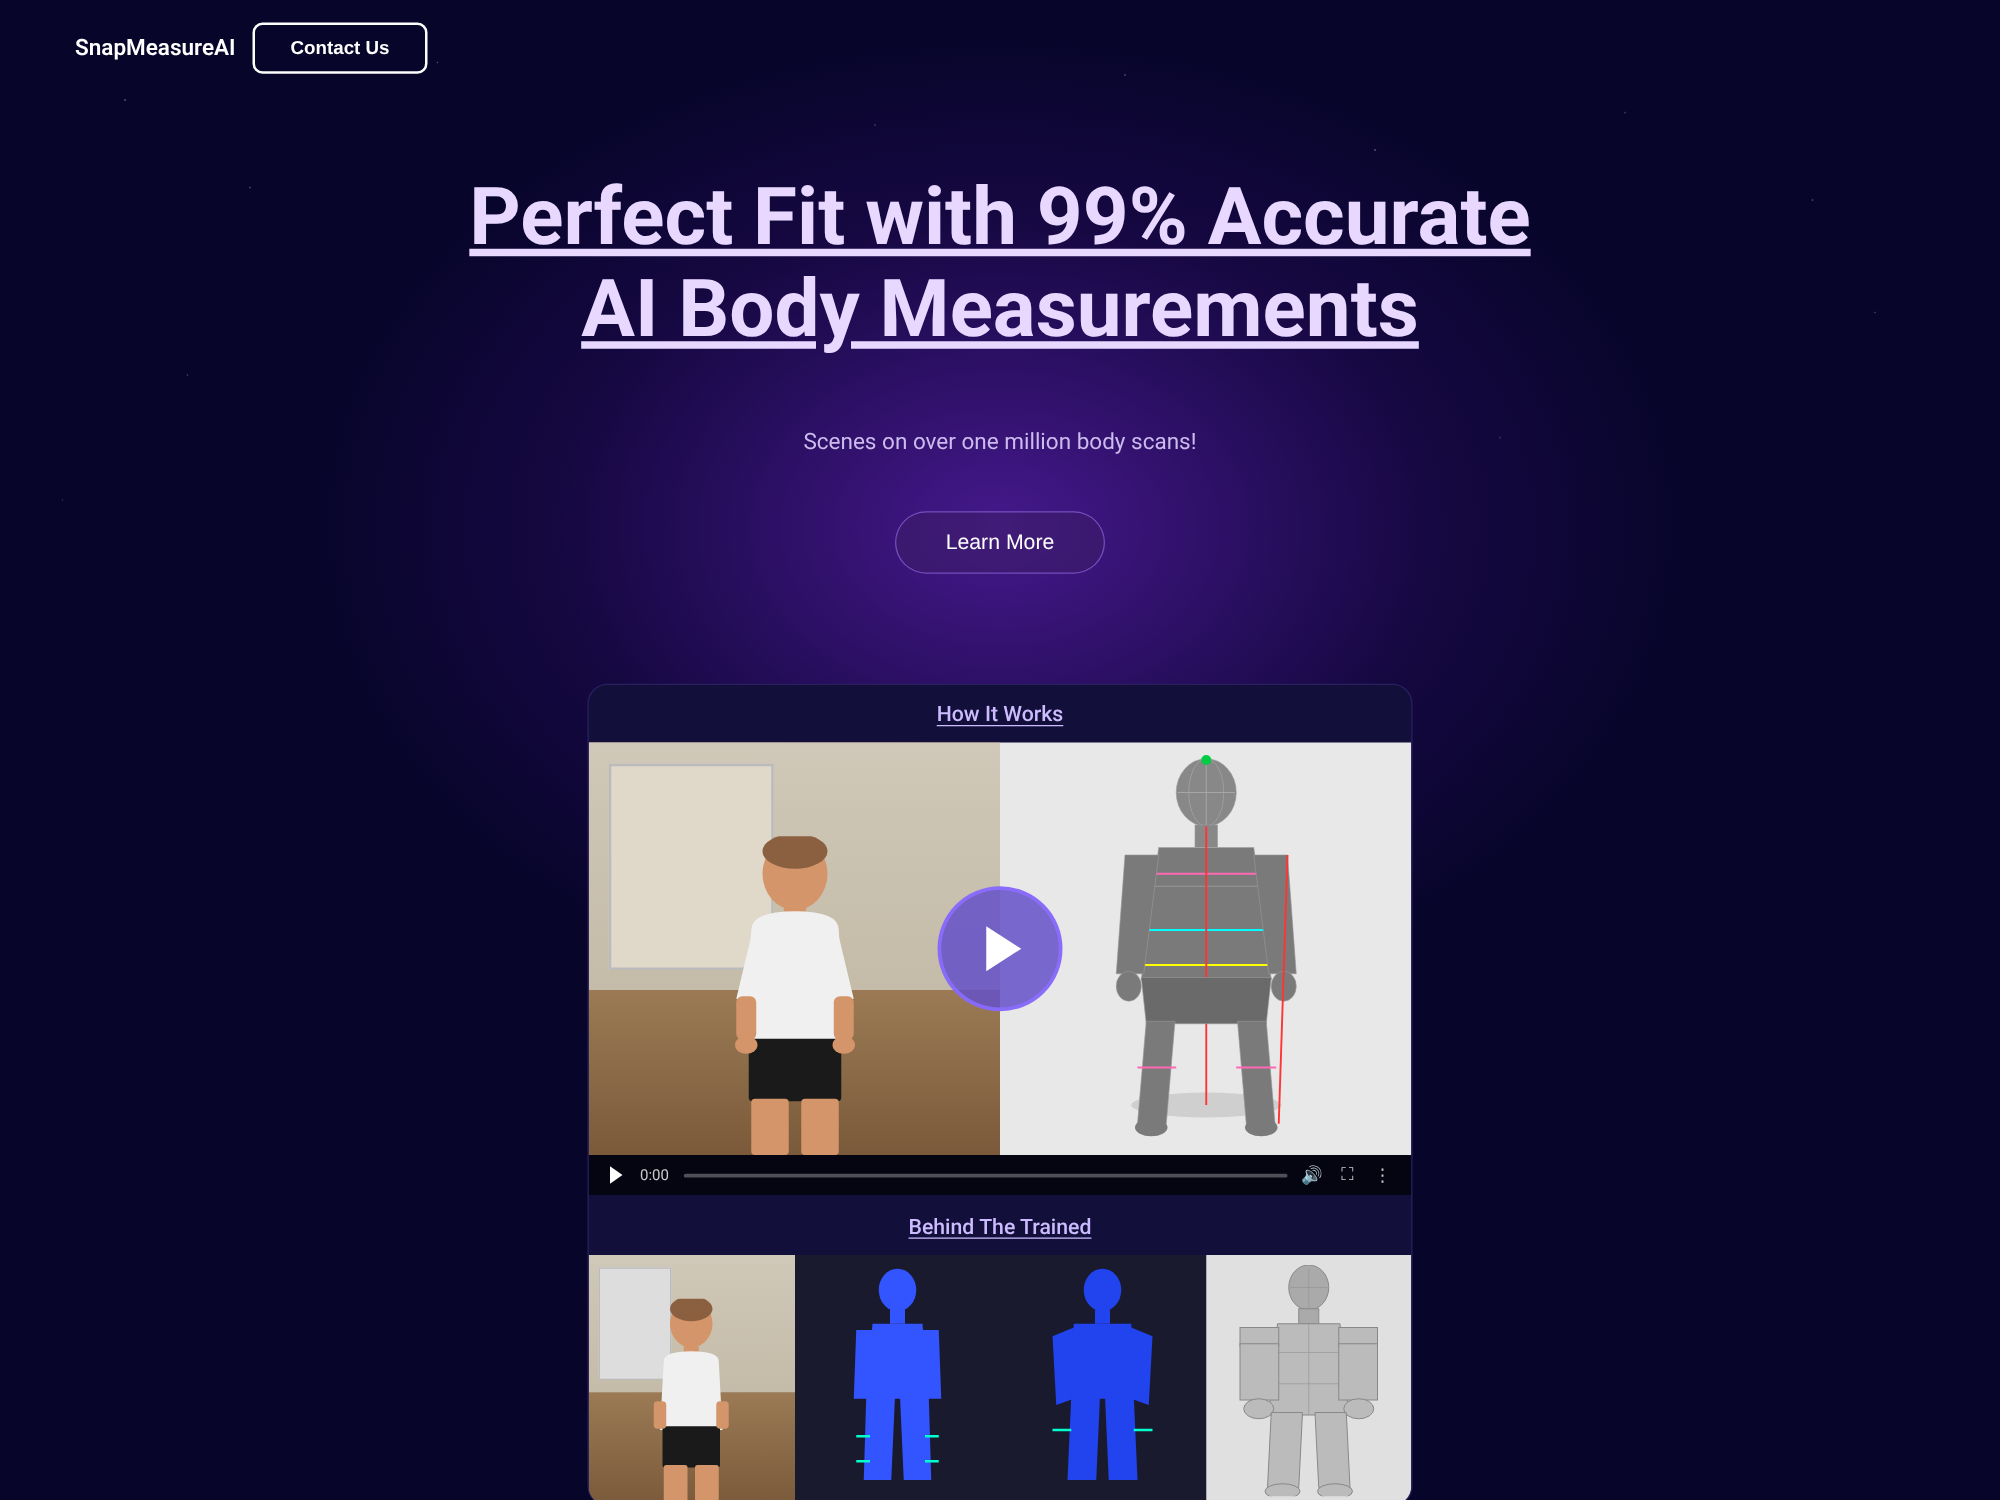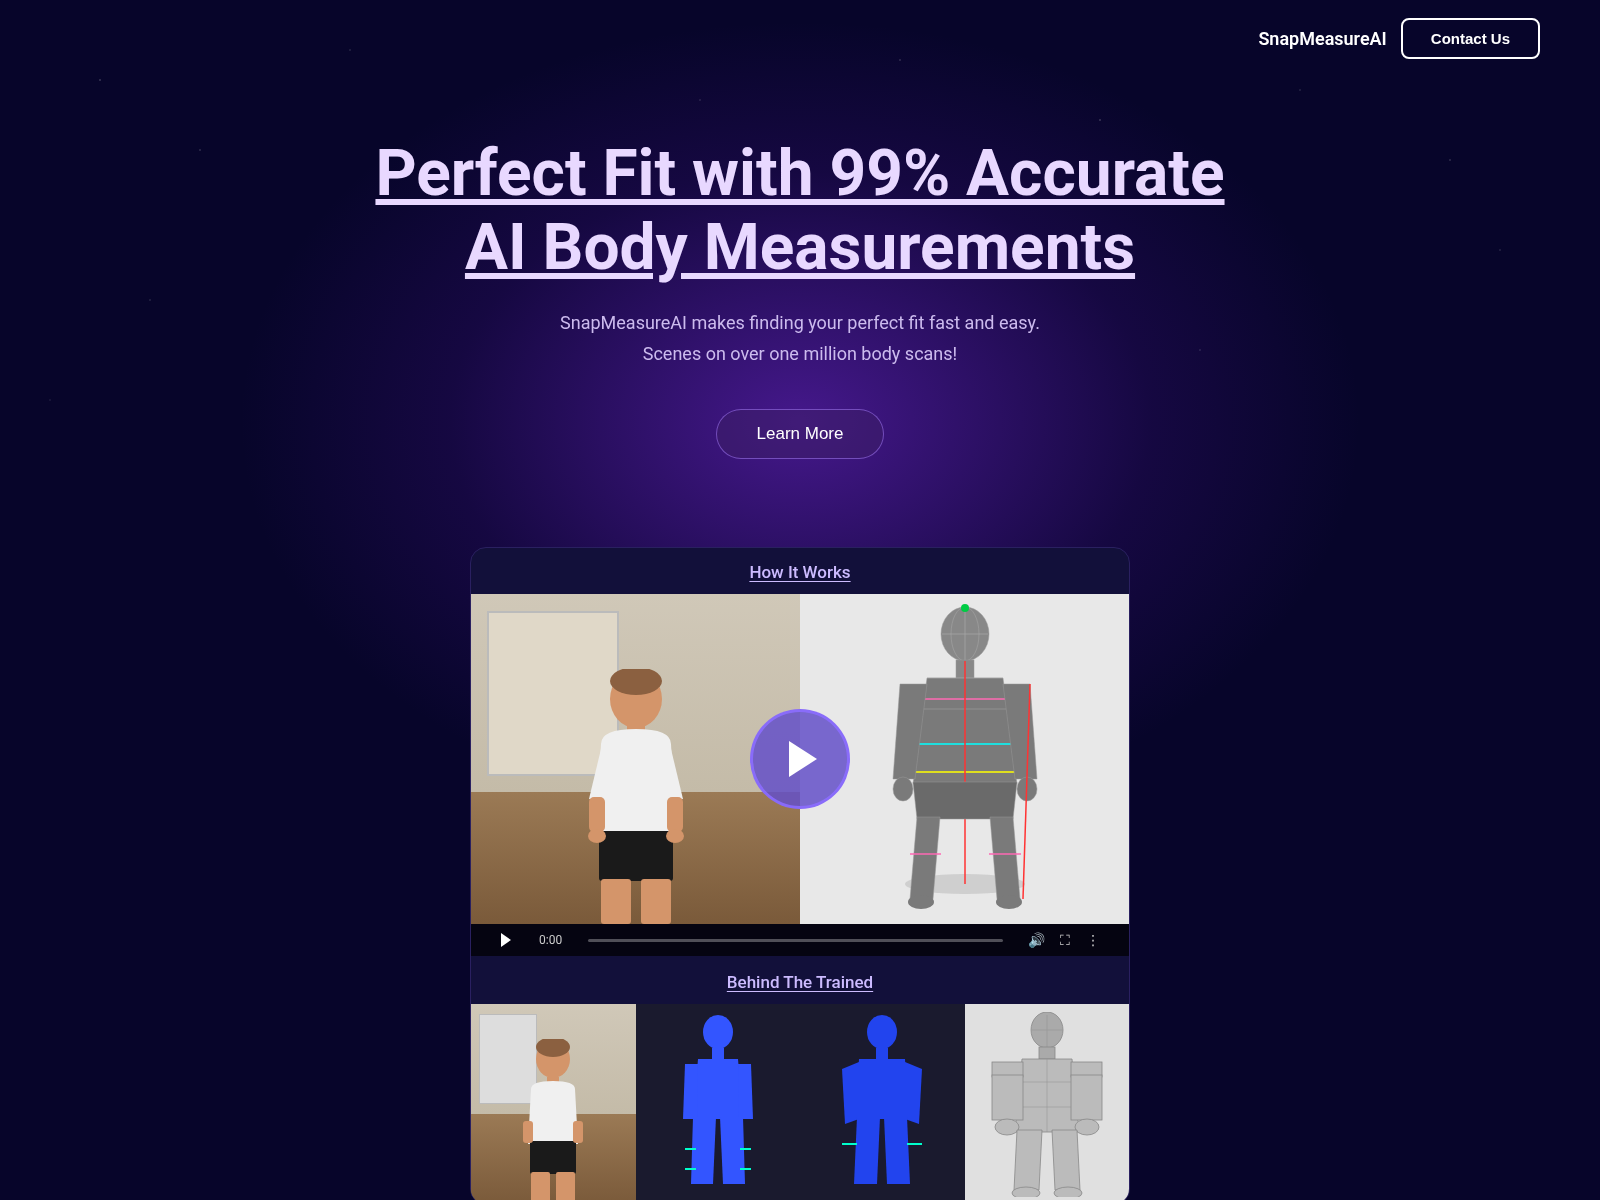--- a/index.html
+++ b/index.html
@@ -46,21 +46,21 @@
       pointer-events: none;
       z-index: 0;
     }
 
     
     nav {
       position: relative;
       z-index: 10;
       display: flex;
       align-items: center;
-      justify-content: flex-end;
+      justify-content: flex-start;
       padding: 18px 60px;
       width: 100%;
     }
 
     .nav-logo {
       font-size: 18px;
       font-weight: 600;
       color: #ffffff;
     }
 
@@ -241,24 +241,24 @@
       height: 0;
       border-left: 28px solid white;
       border-top: 18px solid transparent;
       border-bottom: 18px solid transparent;
       margin-left: 6px;
     }
 
     
     .video-controls {
       background: rgba(0,0,0,0.7);
-      padding: 8px 28px;
-      display: flex;
-      align-items: center;
-      gap: 26px;
+      padding: 8px 15px;
+      display: flex;
+      align-items: center;
+      gap: 12px;
       font-size: 12px;
       color: #fff;
     }
 
     .control-play-btn {
       width: 14px;
       height: 14px;
       display: flex;
       align-items: center;
       justify-content: center;
@@ -368,21 +368,21 @@
   <span class="nav-logo">SnapMeasureAI</span>
 
 
   <button class="nav-cta">Contact Us</button>
 </nav>
 
 <section class="hero">
   <h1 class="hero-title">Perfect Fit with 99% Accurate AI Body Measurements</h1>
 
   <p class="hero-subtitle">
-    <span>SnapMeasureAI makes finding your perfect fit fast and easy.</span><br>
+    <br>
     <span>Scenes on over one million body scans!</span>
   </p>
 
   <div class="hero-buttons">
     <button class="btn-learn-more">Learn More</button>
   </div>
 </section>
 
 <div class="card-area">
 

